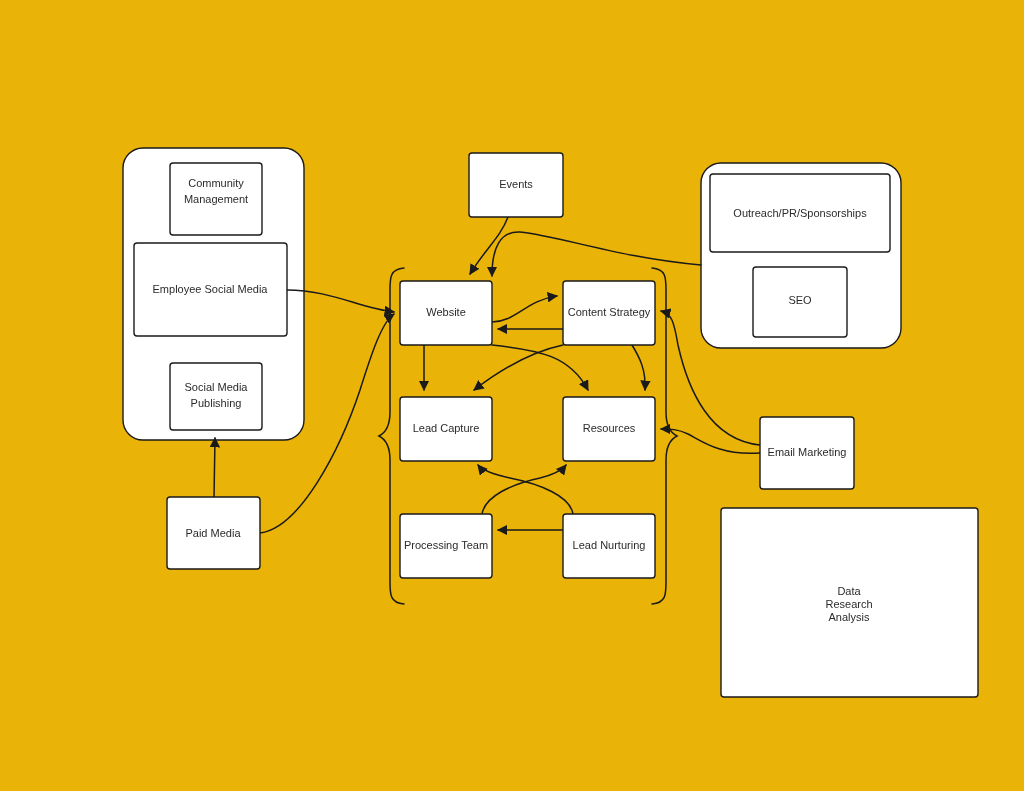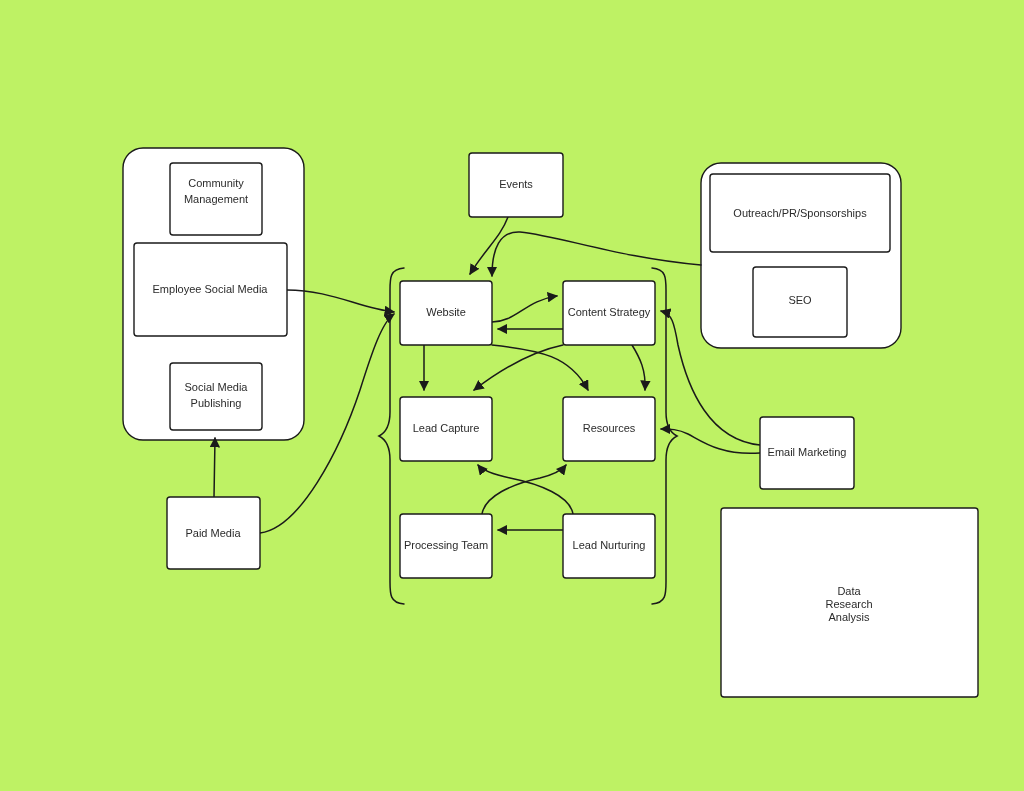--- a/index.html
+++ b/index.html
@@ -10,21 +10,21 @@
   body {
     width: 1024px;
     height: 791px;
     font-family: "Liberation Sans", sans-serif;
     overflow: hidden;
   }
   #diagram-root {
     position: relative;
     width: 1024px;
     height: 791px;
-    background: #bef264;
+    background: #eab308;
   }
   svg#diagram-canvas {
     display: block;
     width: 1024px;
     height: 791px;
   }
   .node-rect {
     fill: #ffffff;
     stroke: #1a1a1a;
     stroke-width: 1.4;

